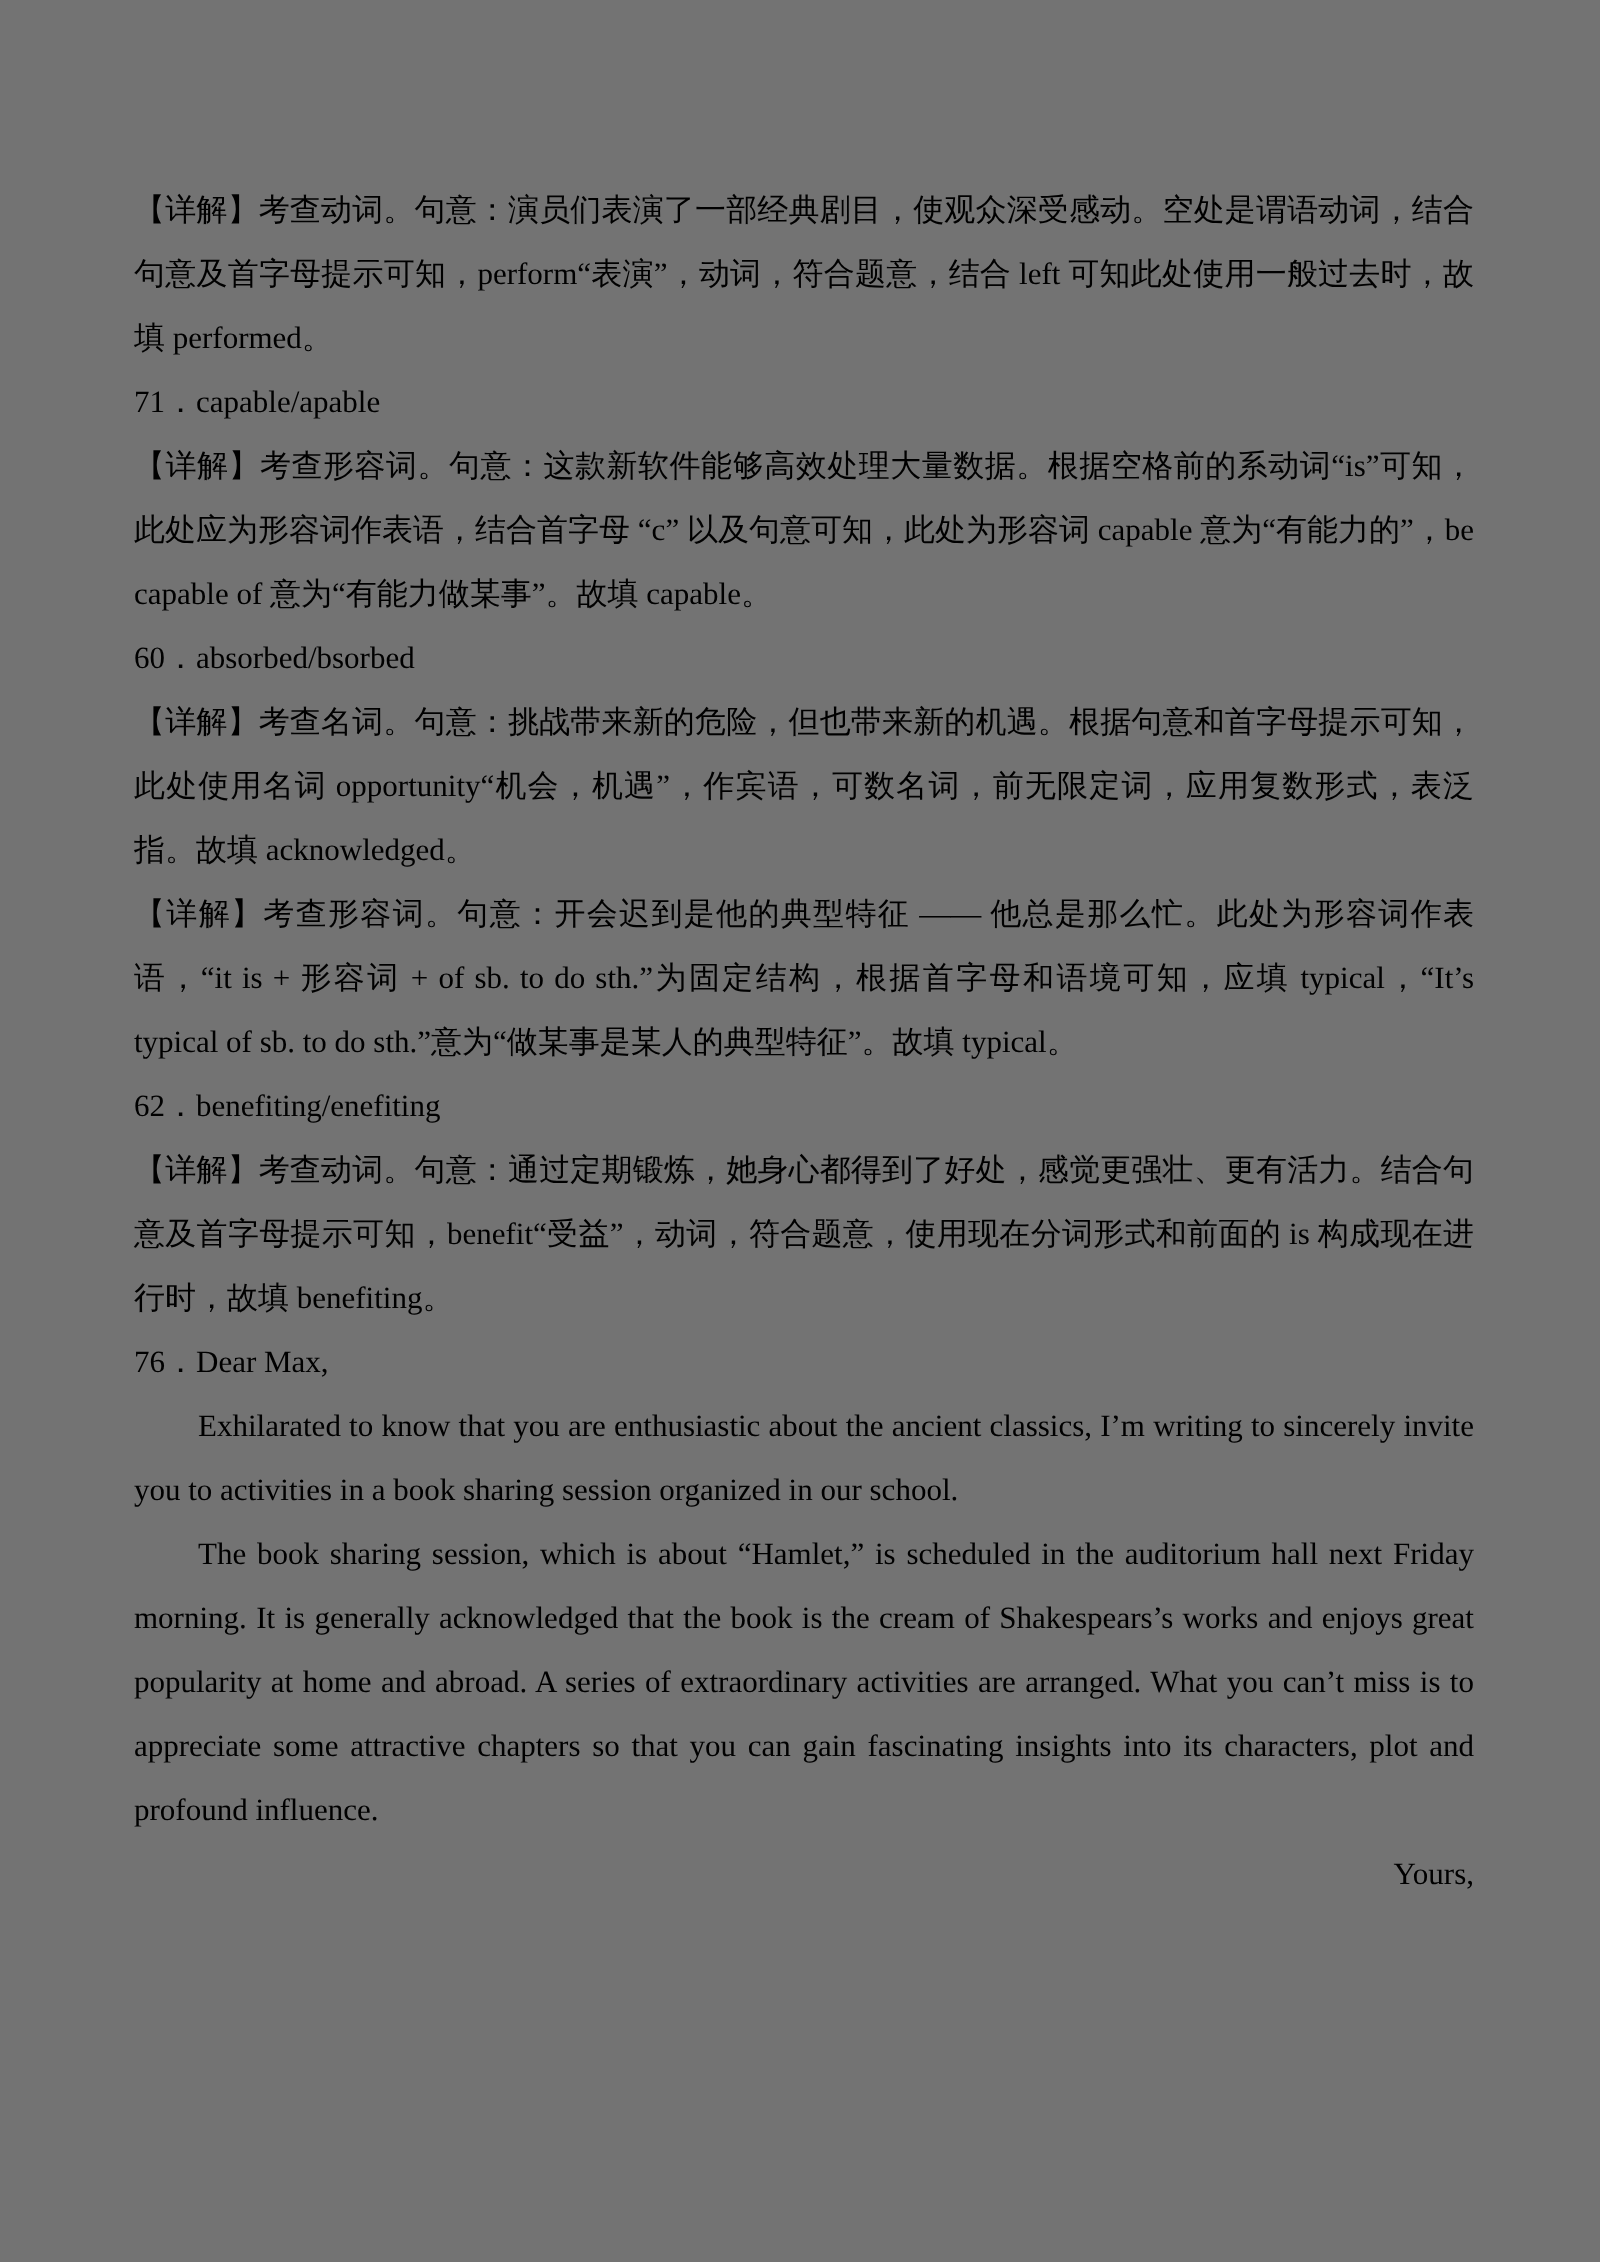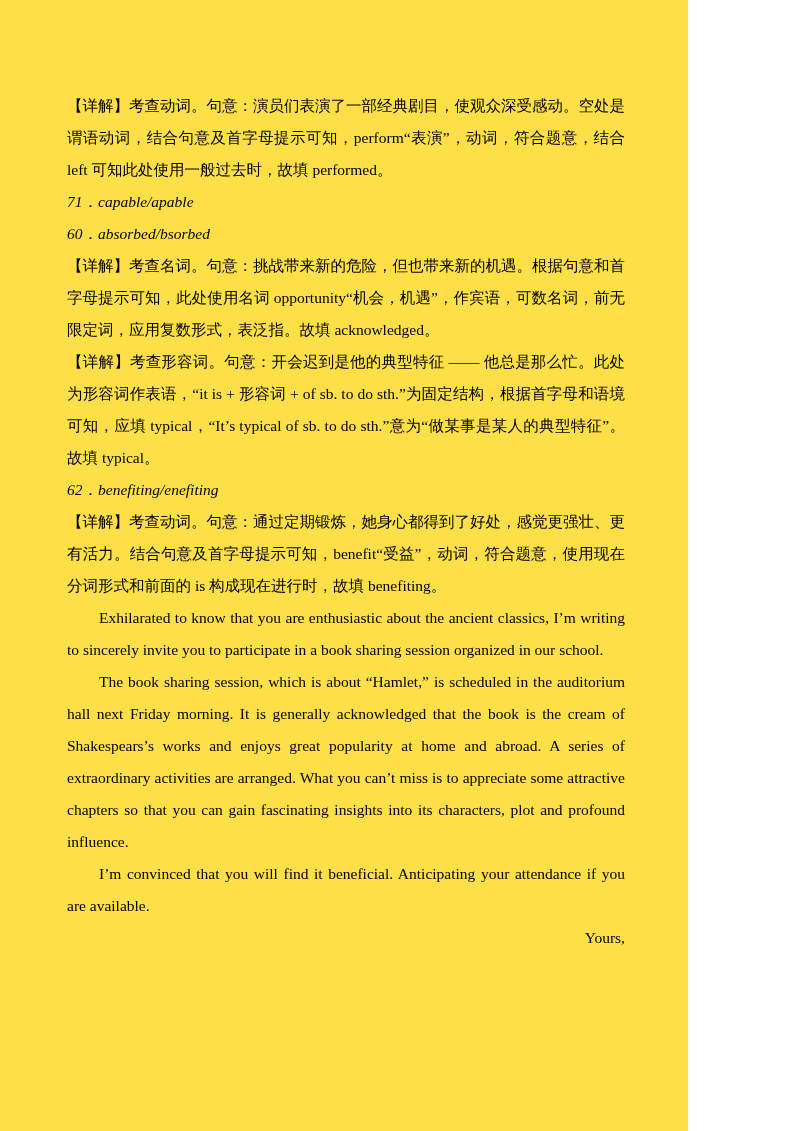--- a/index.html
+++ b/index.html
@@ -2,64 +2,64 @@
 <html><head>
 <meta charset="utf-8">
 <style>
   html, body {
     margin: 0;
     padding: 0;
     background: #ffffff;
   }
   .page {
     position: relative;
-    width: 688px;
+    width: 800px;
     height: 1131px;
     box-sizing: border-box;
-    background: #fde047;
+    background: #737373;
     color: #000000;
     font-family: "Liberation Serif", "DejaVu Serif", serif;
     font-size: 15.5px;
     line-height: 32px;
     padding: 90px 63px 0 67px;
     overflow: hidden;
   }
   .page p {
     margin: 0;
     text-align: justify;
   }
   p.answer-line {
     text-align: left;
-    font-style: italic;
   }
   p.letter-para {
     text-indent: 32px;
   }
   p.closing-line {
     text-align: right;
   }
 </style>
 </head>
 <body>
 
 <div class="page">
 
   <p class="explanation">【详解】考查动词。句意：演员们表演了一部经典剧目，使观众深受感动。空处是谓语动词，结合句意及首字母提示可知，perform“表演”，动词，符合题意，结合 left 可知此处使用一般过去时，故填 performed。</p>
 
   <p class="answer-line">71．capable/apable</p>
+  <p class="explanation">【详解】考查形容词。句意：这款新软件能够高效处理大量数据。根据空格前的系动词“is”可知，此处应为形容词作表语，结合首字母 “c” 以及句意可知，此处为形容词 capable 意为“有能力的”，be capable of 意为“有能力做某事”。故填 capable。</p>
 
   <p class="answer-line">60．absorbed/bsorbed</p>
 
   <p class="explanation">【详解】考查名词。句意：挑战带来新的危险，但也带来新的机遇。根据句意和首字母提示可知，此处使用名词 opportunity“机会，机遇”，作宾语，可数名词，前无限定词，应用复数形式，表泛指。故填 acknowledged。</p>
 
   <p class="explanation">【详解】考查形容词。句意：开会迟到是他的典型特征 —— 他总是那么忙。此处为形容词作表语，“it is + 形容词 + of sb. to do sth.”为固定结构，根据首字母和语境可知，应填 typical，“It’s typical of sb. to do sth.”意为“做某事是某人的典型特征”。故填 typical。</p>
 
   <p class="answer-line">62．benefiting/enefiting</p>
   <p class="explanation">【详解】考查动词。句意：通过定期锻炼，她身心都得到了好处，感觉更强壮、更有活力。结合句意及首字母提示可知，benefit“受益”，动词，符合题意，使用现在分词形式和前面的 is 构成现在进行时，故填 benefiting。</p>
 
+  <p class="answer-line">76．Dear Max,</p>
 
-  <p class="letter-para">Exhilarated to know that you are enthusiastic about the ancient classics, I’m writing to sincerely invite you to participate in a book sharing session organized in our school.</p>
+  <p class="letter-para">Exhilarated to know that you are enthusiastic about the ancient classics, I’m writing to sincerely invite you to activities in a book sharing session organized in our school.</p>
   <p class="letter-para">The book sharing session, which is about “Hamlet,” is scheduled in the auditorium hall next Friday morning. It is generally acknowledged that the book is the cream of Shakespears’s works and enjoys great popularity at home and abroad. A series of extraordinary activities are arranged. What you can’t miss is to appreciate some attractive chapters so that you can gain fascinating insights into its characters, plot and profound influence.</p>
-  <p class="letter-para">I’m convinced that you will find it beneficial. Anticipating your attendance if you are available.</p>
 
   <p class="closing-line">Yours,</p>
 
 </div>
 
 </body></html>

